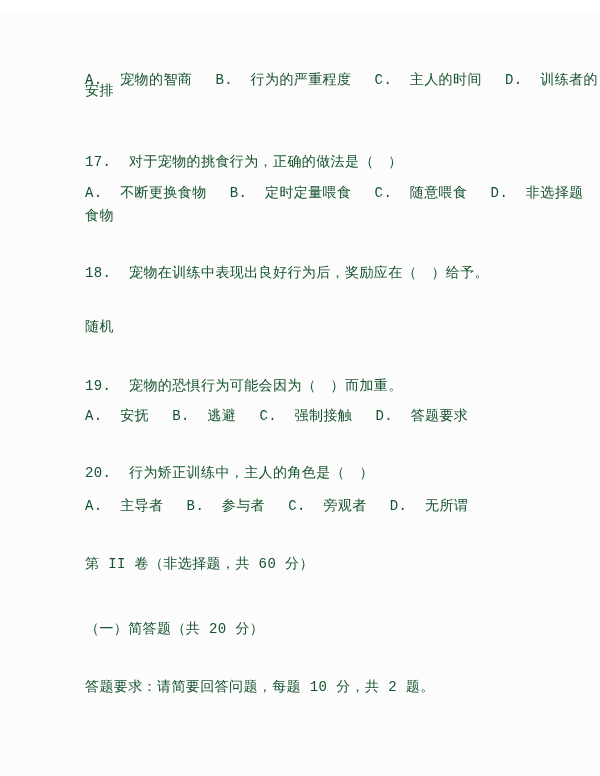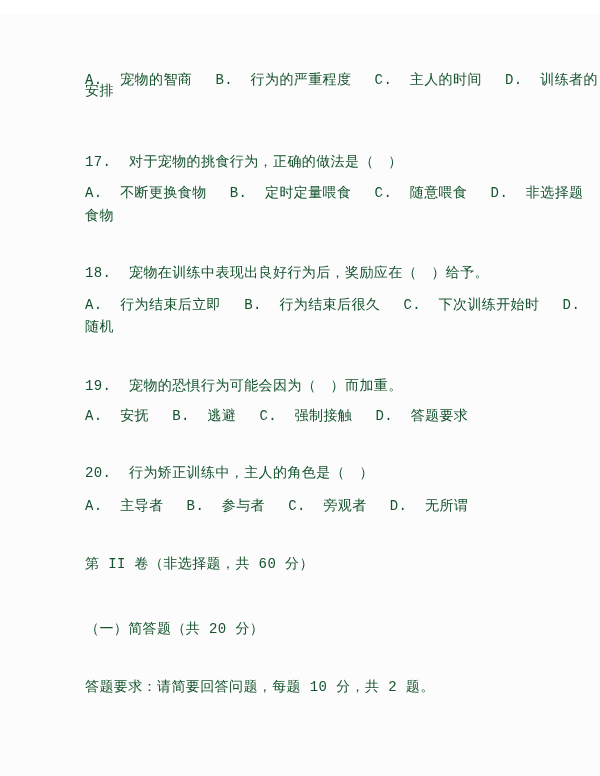--- a/index.html
+++ b/index.html
@@ -43,21 +43,20 @@
   <div class="top-strip"></div>
 
   <div class="line" style="top:73px">A.  宠物的智商　 B.  行为的严重程度　 C.  主人的时间　 D.  训练者的</div>
   <div class="line" style="top:84px">安排</div>
 
   <div class="line" style="top:155px">17.  对于宠物的挑食行为，正确的做法是（　）</div>
   <div class="line" style="top:186px">A.  不断更换食物　 B.  定时定量喂食　 C.  随意喂食　 D.  非选择题</div>
   <div class="line" style="top:209px">食物</div>
 
   <div class="line" style="top:266px">18.  宠物在训练中表现出良好行为后，奖励应在（　）给予。</div>
-  <div class="line" style="top:298px">A.  行为结束后立即　 B.  行为结束后很久　 C.  下次训练开始时　 D.</div>
   <div class="line" style="top:320px">随机</div>
 
   <div class="line" style="top:379px">19.  宠物的恐惧行为可能会因为（　）而加重。</div>
   <div class="line" style="top:409px">A.  安抚　 B.  逃避　 C.  强制接触　 D.  答题要求</div>
 
   <div class="line" style="top:466px">20.  行为矫正训练中，主人的角色是（　）</div>
   <div class="line" style="top:499px">A.  主导者　 B.  参与者　 C.  旁观者　 D.  无所谓</div>
 
   <div class="line" style="top:557px">第 II 卷（非选择题，共 60 分）</div>
   <div class="line" style="top:622px">（一）简答题（共 20 分）</div>

